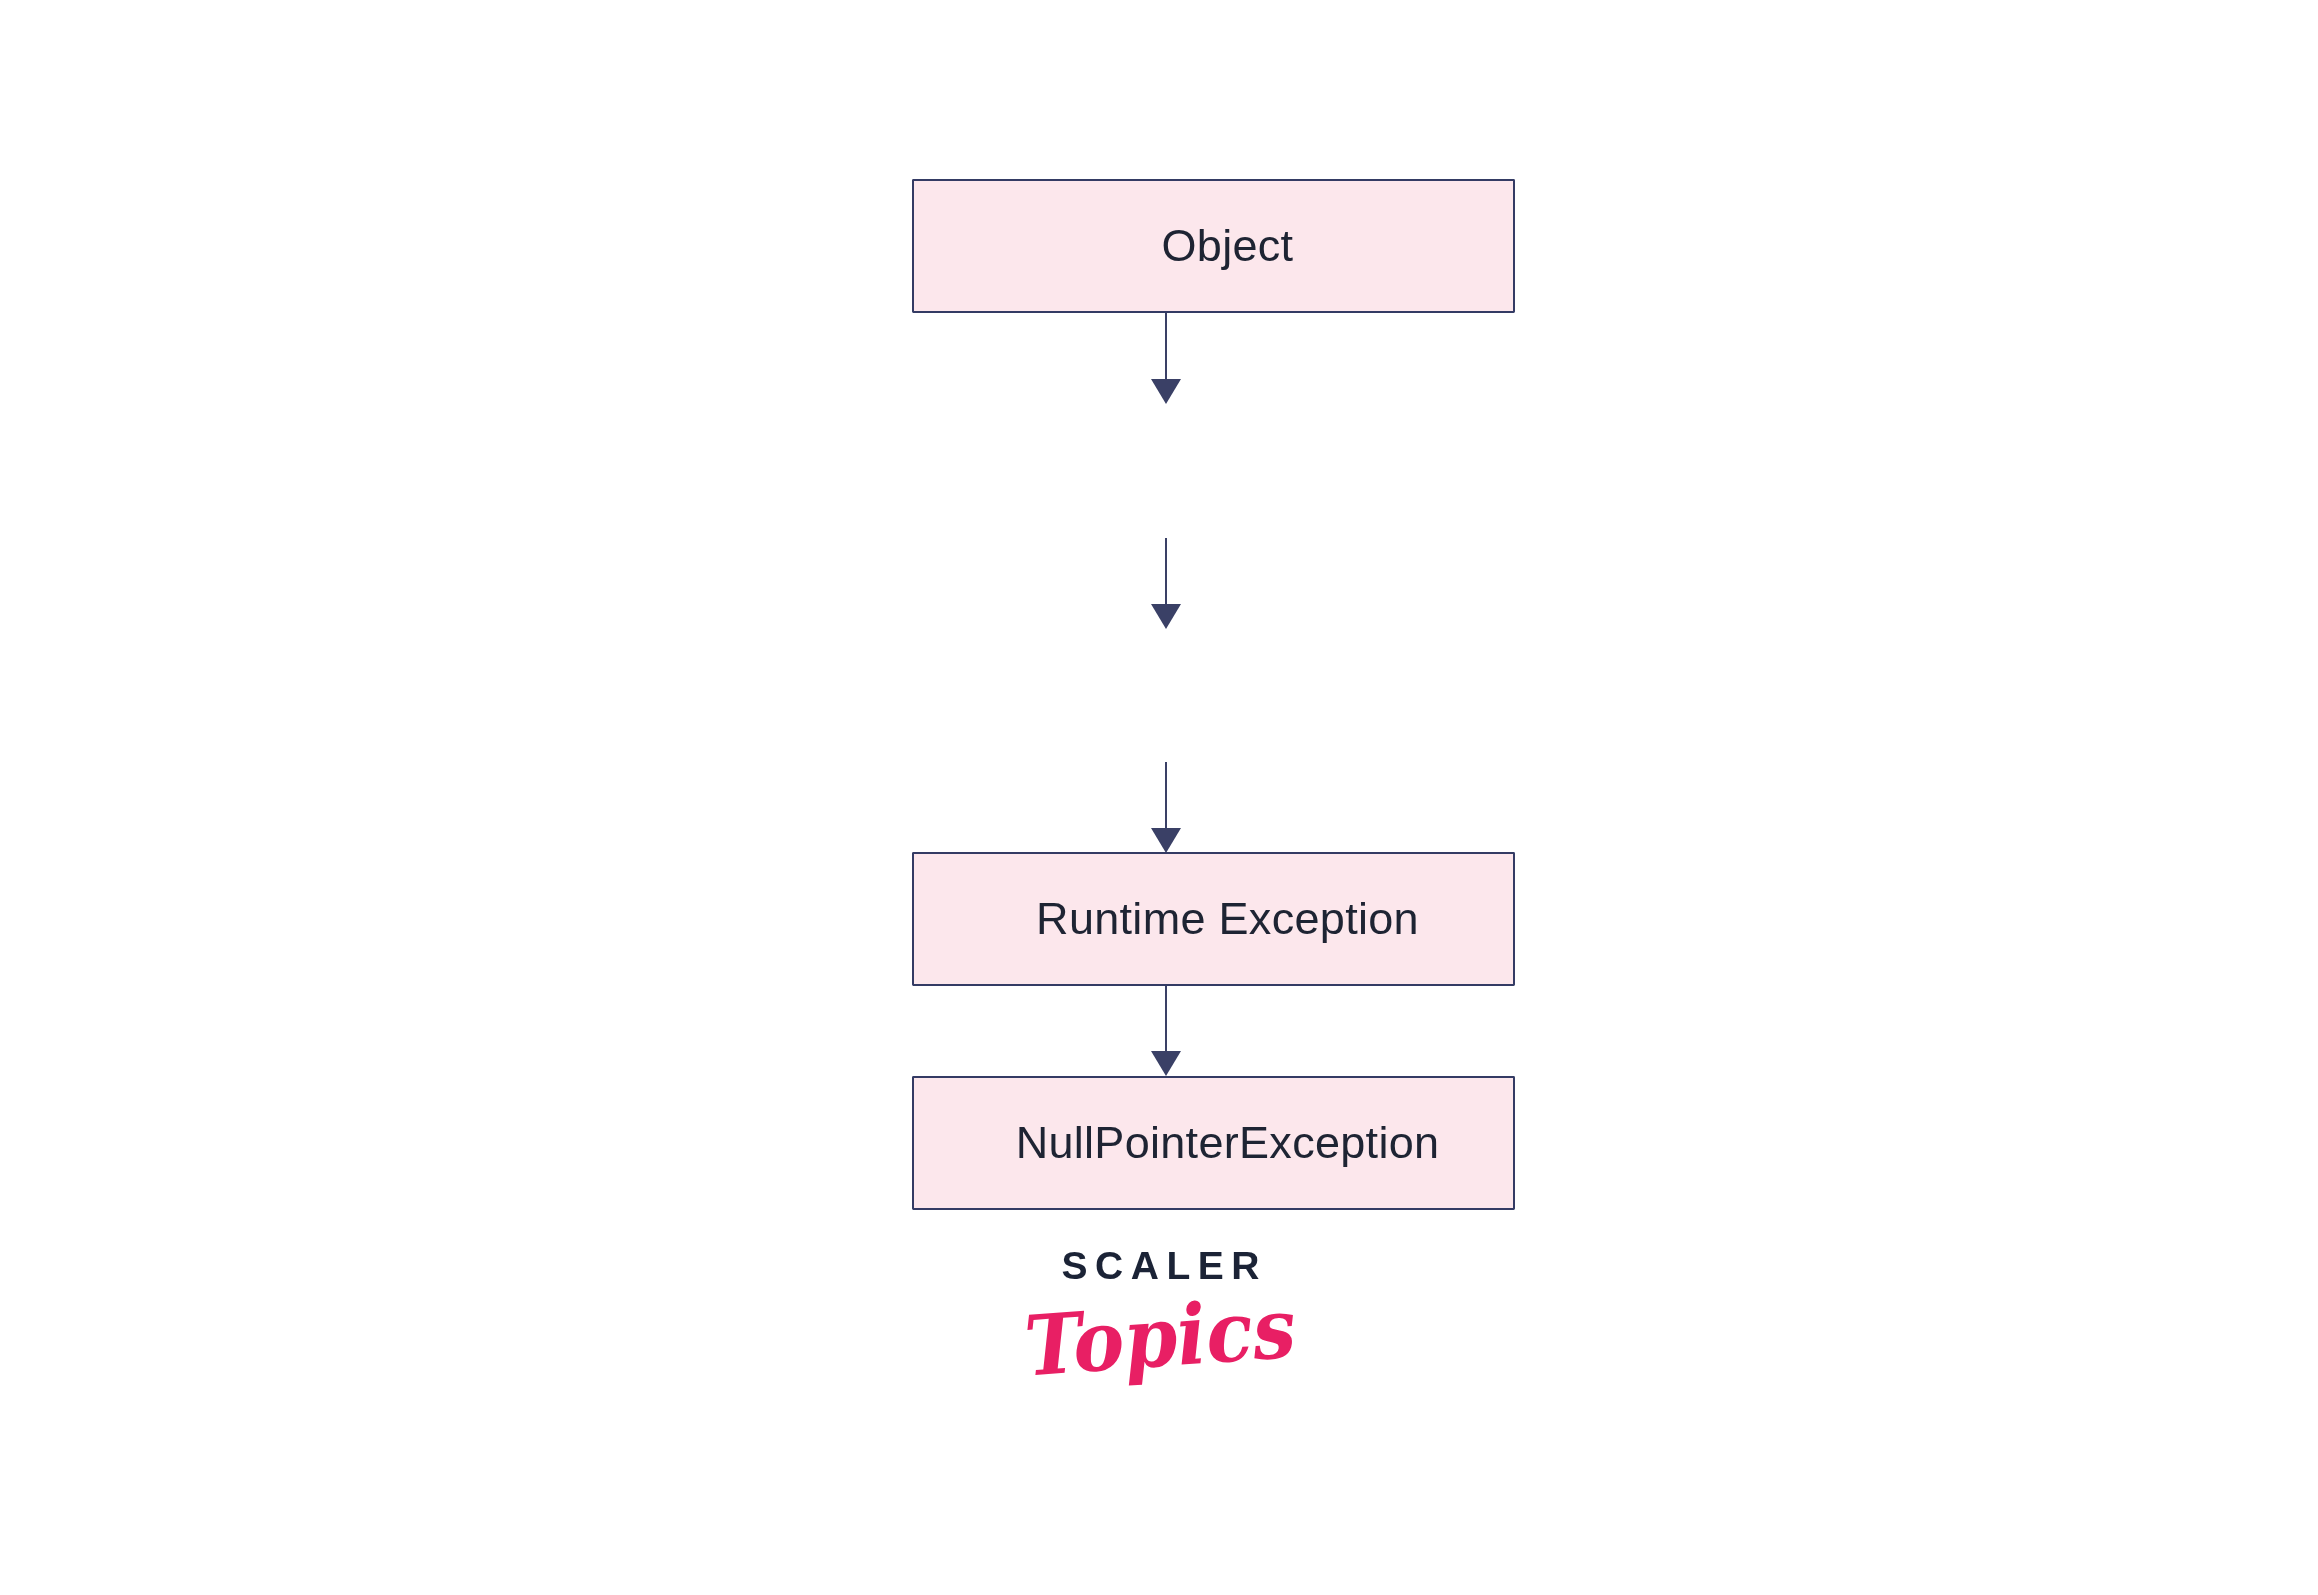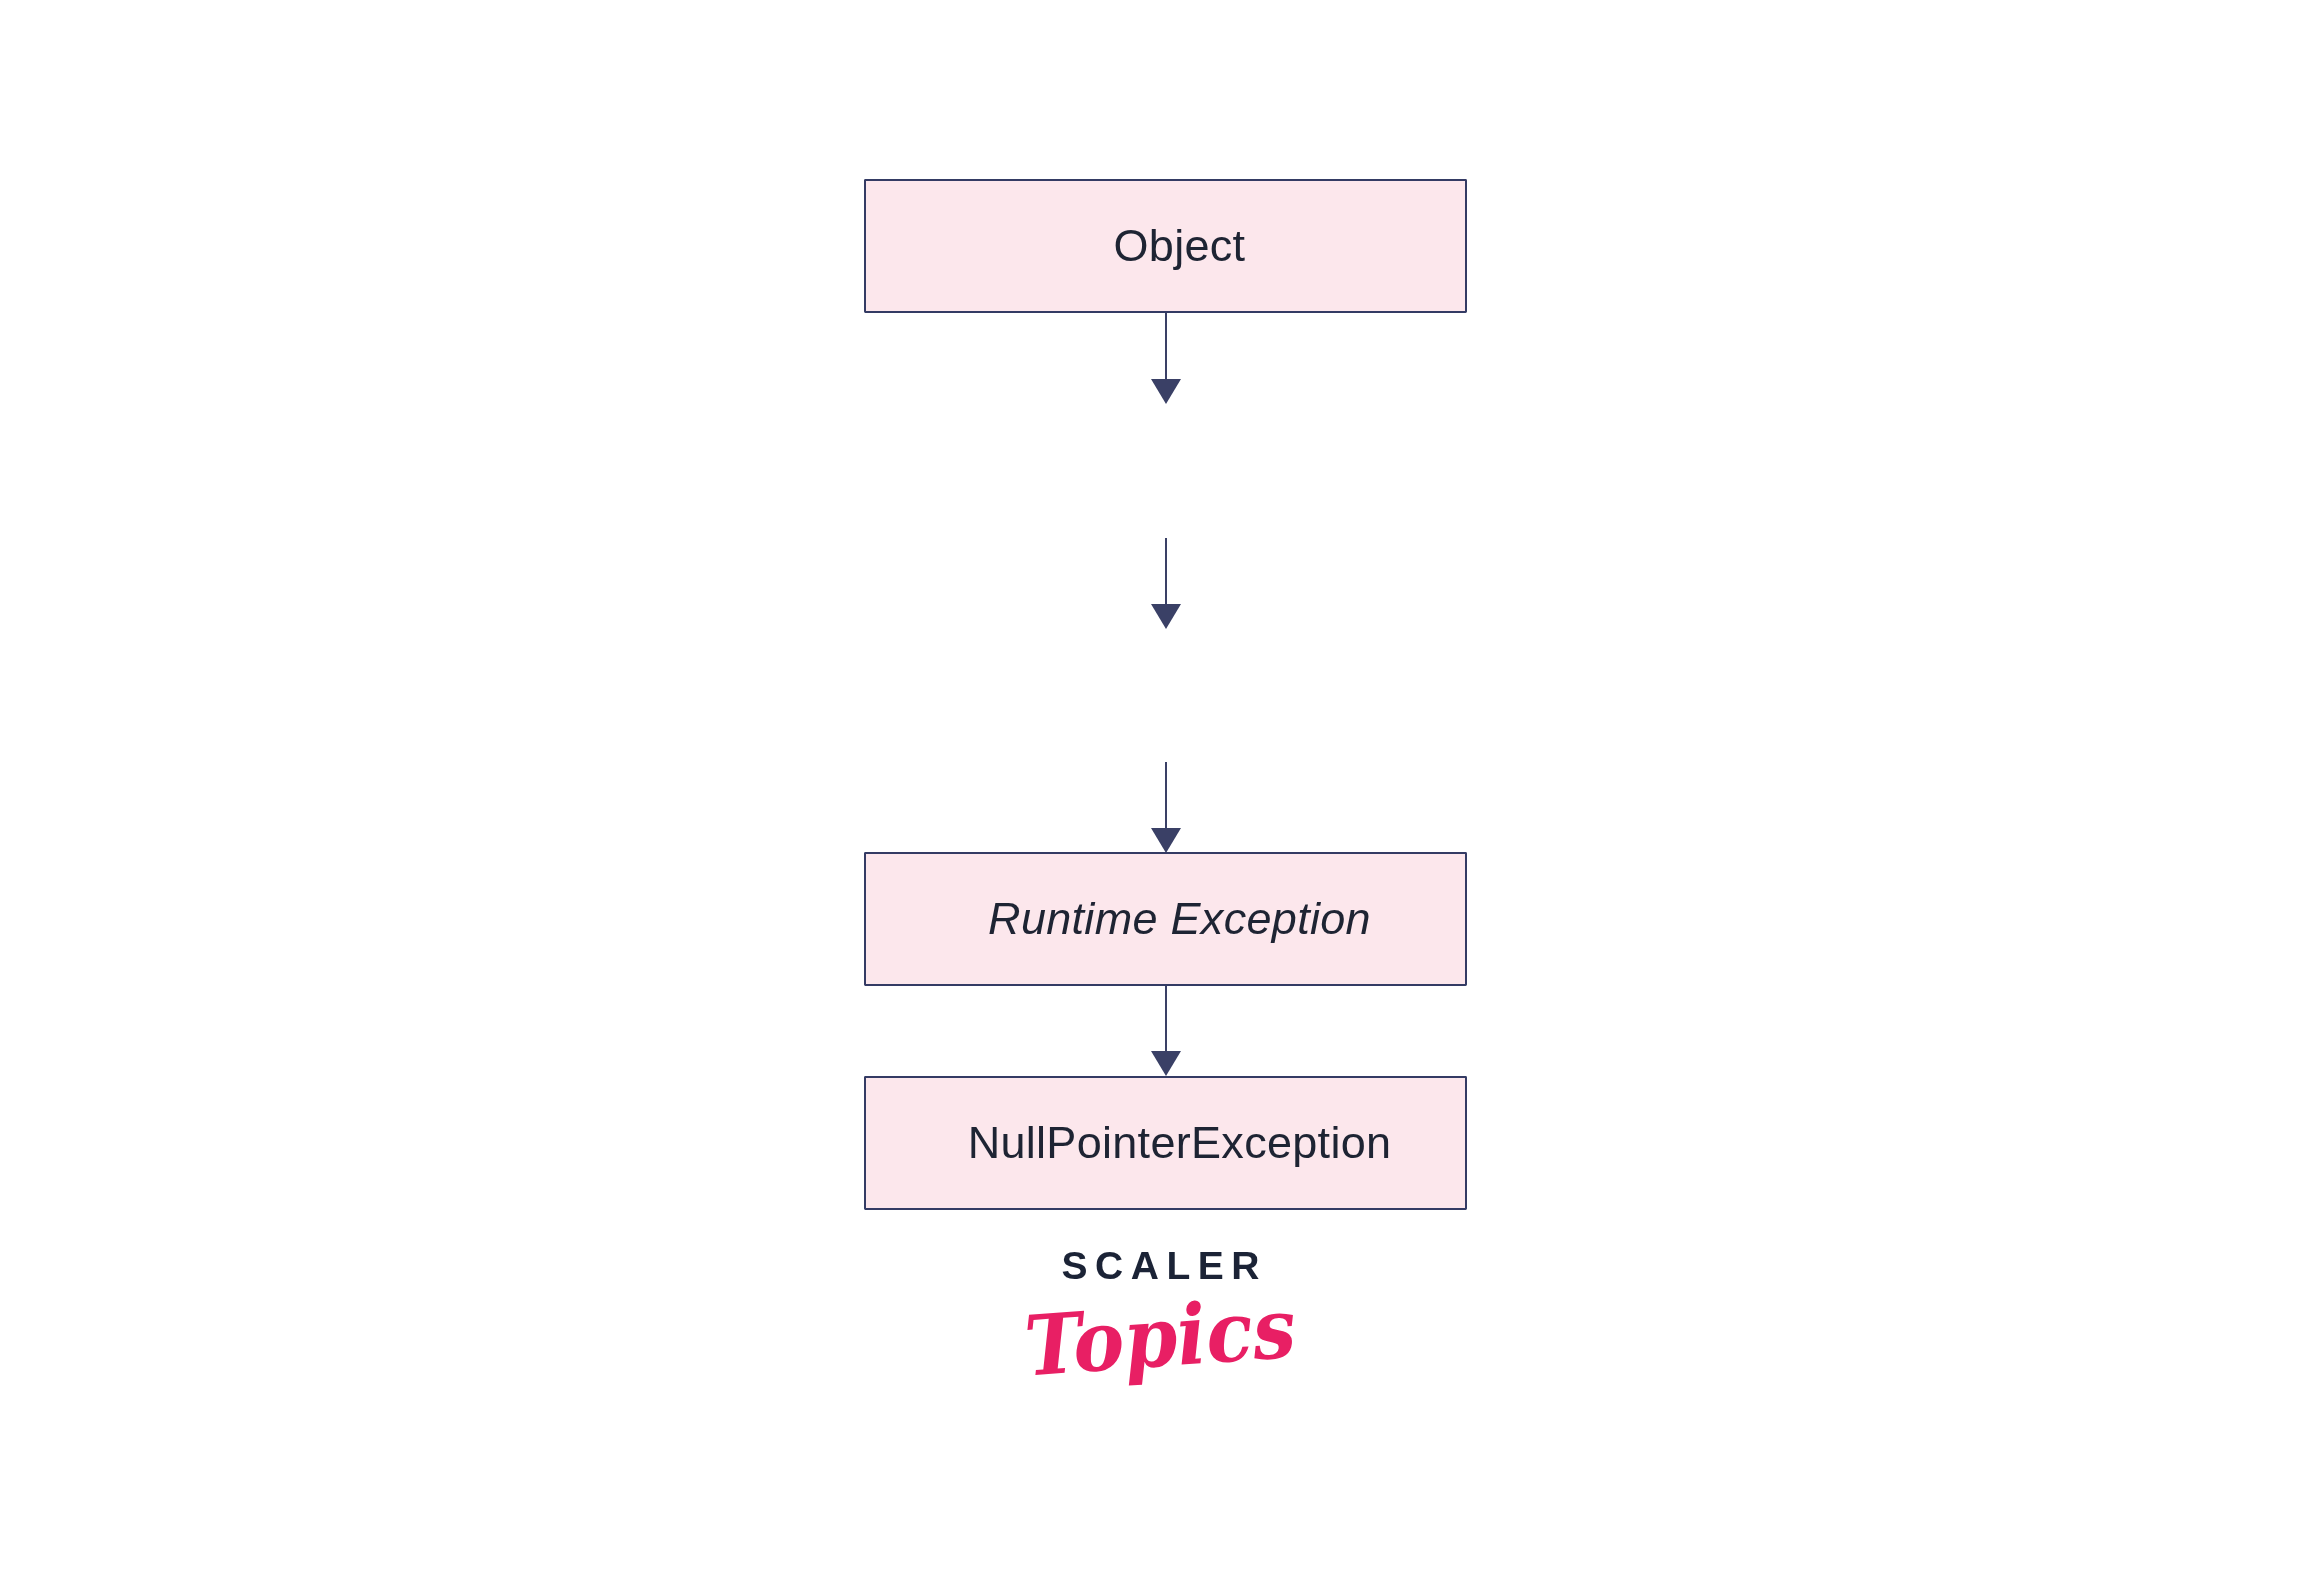--- a/index.html
+++ b/index.html
@@ -20,21 +20,21 @@
     overflow: hidden;
   }
   .canvas {
     position: relative;
     width: 2319px;
     height: 1596px;
     background: var(--background);
   }
   .node {
     position: absolute;
-    left: 864px;
+    left: 912px;
     width: 603px;
     height: 134px;
     background: var(--node-fill);
     border: 2.7px solid var(--node-border);
     border-radius: 1.4px;
     display: flex;
     align-items: center;
     justify-content: center;
     padding-left: 28px;
   }
@@ -111,21 +111,21 @@
     <div class="arrow-line"></div>
     <div class="arrow-head"></div>
   </div>
 
 
   <div class="arrow" style="top:762px;height:91px;">
     <div class="arrow-line"></div>
     <div class="arrow-head"></div>
   </div>
 
-  <div class="node" style="top:852px;font-style:italic;">
+  <div class="node" style="top:852px;">
     <span class="node-label">Runtime Exception</span>
   </div>
 
   <div class="arrow" style="top:986px;height:90px;">
     <div class="arrow-line"></div>
     <div class="arrow-head"></div>
   </div>
 
   <div class="node" style="top:1076px;">
     <span class="node-label">NullPointerException</span>

